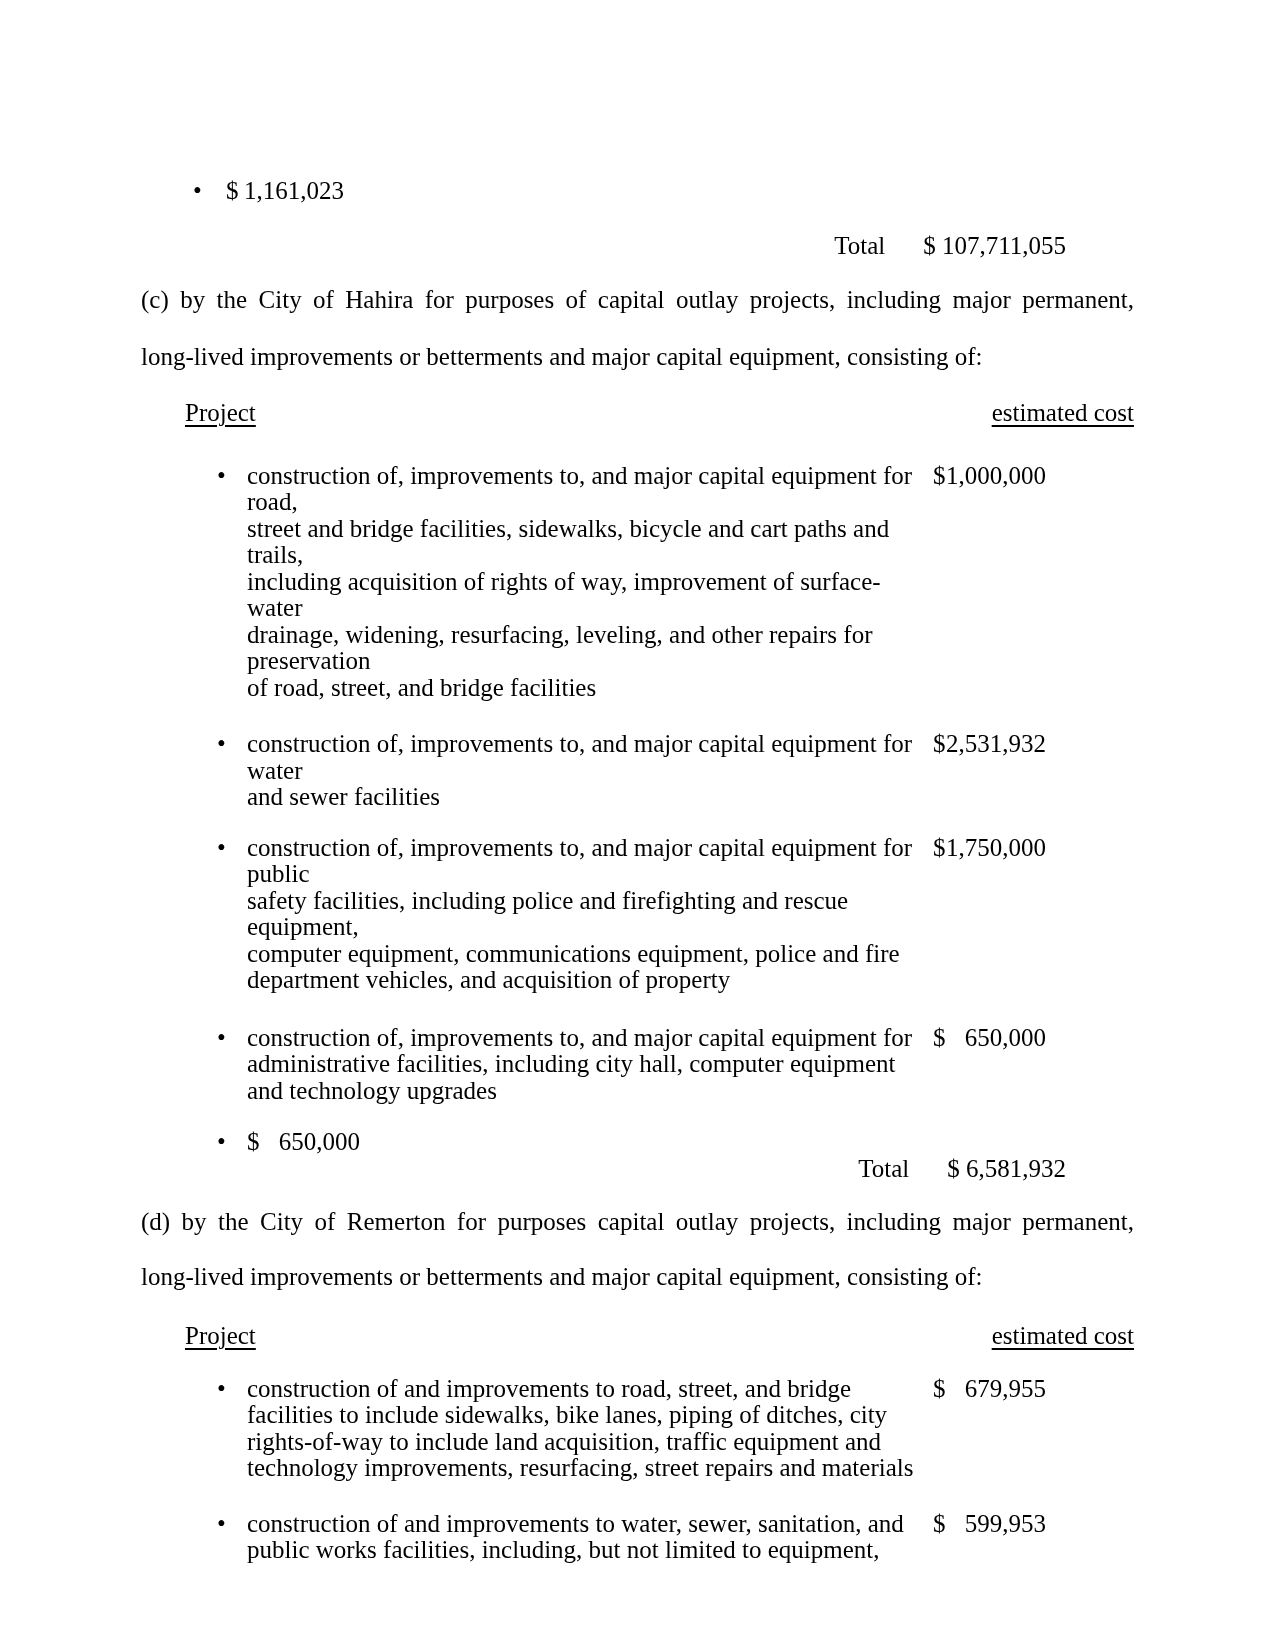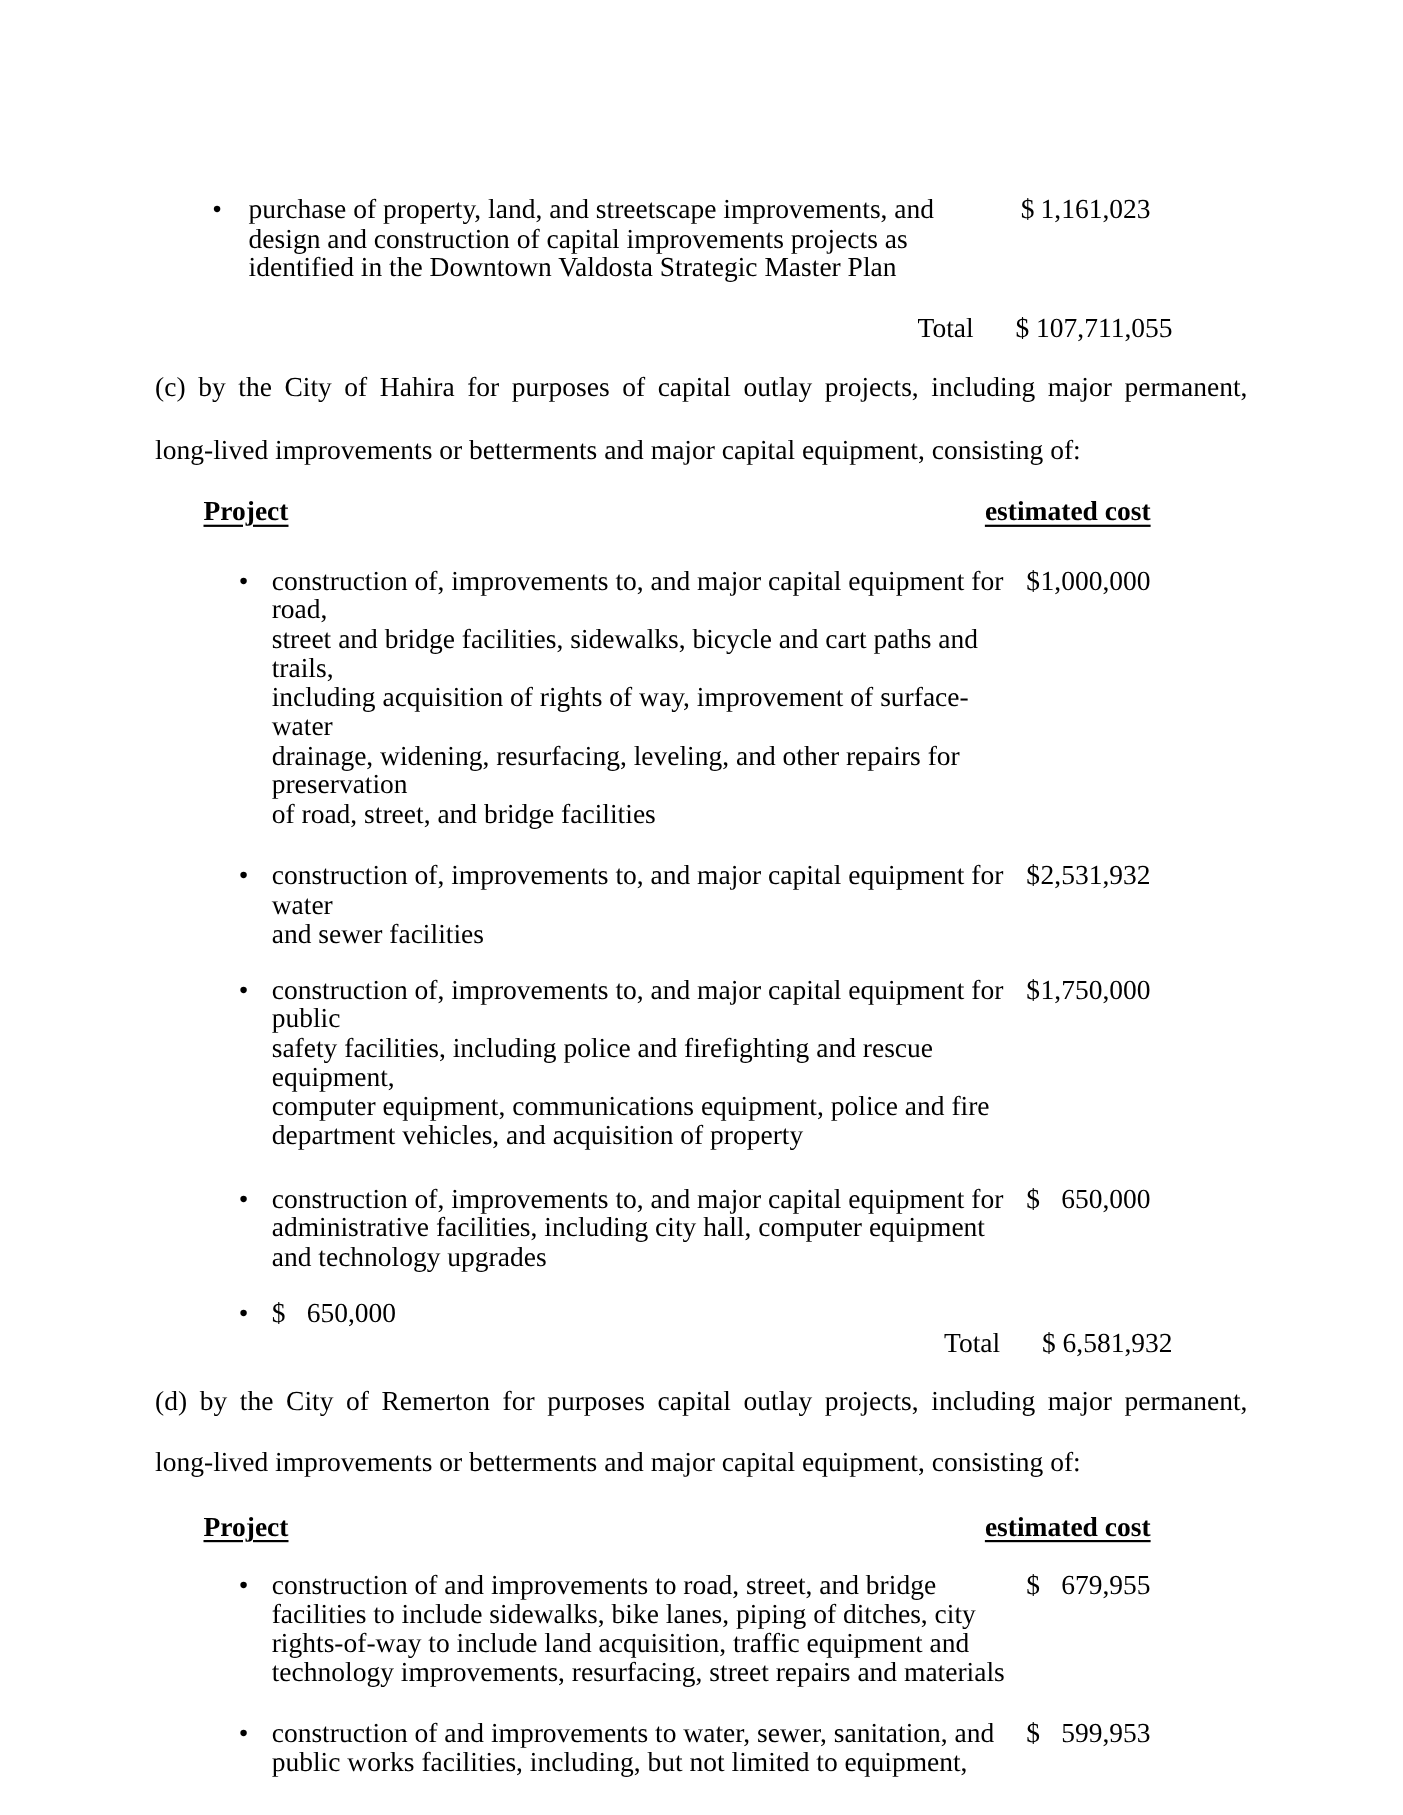--- a/index.html
+++ b/index.html
@@ -31,21 +31,21 @@
 
   
   .total-row { display: flex; justify-content: flex-end; margin-right: 68px; }
   .total-row .gap { display: inline-block; width: 38px; flex: none; }
 
   
   .para-line { width: 100%; }
   .para-line.stretch { text-align: justify; text-align-last: justify; }
 
   
-  .cols-row { display: flex; justify-content: space-between; margin-right: 88px; padding-left: 44px; font-weight: bold; }
+  .cols-row { display: flex; justify-content: space-between; padding-left: 44px; font-weight: normal; }
   .cols-row .col-label { text-decoration: underline; text-decoration-thickness: 2px; text-underline-offset: 4px; }
 
   
   .m-total-v   { margin-top: 28px; }
   .m-para-c1   { margin-top: 28px; }
   .m-para-c2   { margin-top: 30px; }
   .m-hdr1      { margin-top: 30px; }
   .m-h1        { margin-top: 36px; }
   .m-h2        { margin-top: 30px; }
   .m-h3        { margin-top: 24px; }
@@ -59,23 +59,20 @@
   .m-r2        { margin-top: 29px; }
 </style>
 </head>
 <body>
 
 <div class="page">
   <div class="content">
 
     <div class="list-row indent-v">
       <span class="bullet-glyph">•</span>
-      <div class="desc">purchase of property, land, and streetscape improvements, and
-design and construction of capital improvements projects as
-identified in the Downtown Valdosta Strategic Master Plan</div>
       <div class="amount w118">
         <span>$</span>
         <span>1,161,023</span>
       </div>
     </div>
 
     <div class="total-row m-total-v">
       <span>Total</span>
       <span class="gap"></span>
       <span>$ 107,711,055</span>

